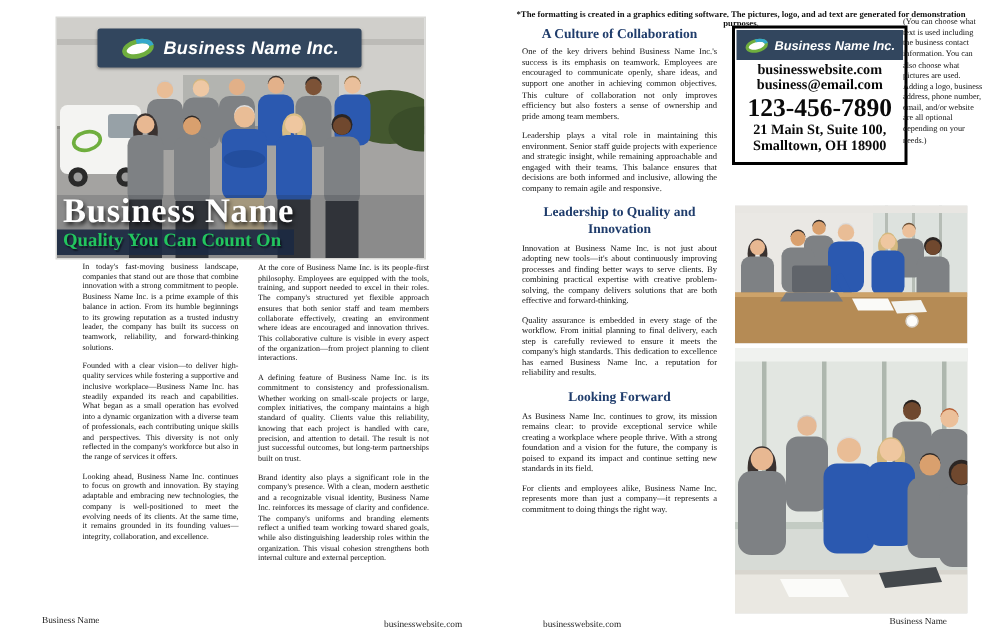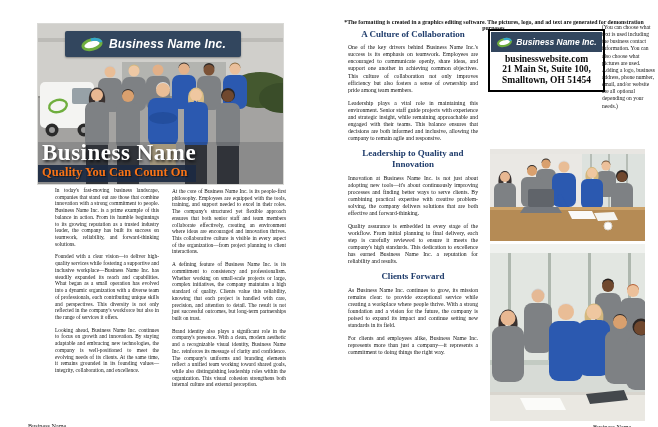--- a/index.html
+++ b/index.html
@@ -1,38 +1,38 @@
 <!DOCTYPE html>
 <html><head>
 <meta charset="utf-8">
 <style>
   html,body{margin:0;padding:0;}
   body{
     width:658px;height:427px;position:relative;background:#ffffff;
     font-family:"Liberation Serif",serif;color:#111;overflow:hidden;
     -webkit-font-smoothing:antialiased;
   }
-  .page{position:absolute;top:16px;height:411px;}
+  .page{position:absolute;top:4px;height:411px;}
   #left-page{left:0;width:330px;}
   #right-page{left:330px;width:328px;}
 
   
   .hero{position:absolute;left:38px;top:8px;width:245px;height:160px;margin:0;
         outline:1px solid #d9d9d6;overflow:hidden;background:#cfcecb;}
   .hero svg{display:block;}
   .sign{position:absolute;left:27px;top:7px;width:176px;height:26px;background:#32465e;
         border-radius:2px;display:flex;align-items:center;justify-content:center;gap:5px;
         box-shadow:0 1px 2px rgba(0,0,0,.35);}
   .swoosh{flex:0 0 auto;}
   .sign-text{font-family:"Liberation Sans",sans-serif;font-style:italic;font-weight:bold;
         color:#fff;font-size:12px;letter-spacing:.2px;white-space:nowrap;}
   .hero-caption{position:absolute;left:0;bottom:2px;width:100%;}
   .hero-title{margin-left:4px;font-size:23px;font-weight:bold;color:#fff;line-height:1;
         letter-spacing:.5px;text-shadow:1px 2px 3px rgba(0,0,0,.75);}
-  .hero-tagline{margin-top:1px;width:148px;background:rgba(28,42,66,.93);color:#f97316;
+  .hero-tagline{margin-top:1px;width:148px;background:rgba(28,42,66,.93);color:#22c55e;
         font-size:12.5px;font-weight:bold;padding:1px 6px 2px 4px;line-height:1.1;
         text-shadow:1px 1px 1px rgba(0,0,0,.5);}
 
   
   .colA{position:absolute;left:55px;top:171px;width:104px;}
   .colB{position:absolute;left:172px;top:172px;width:114px;}
   h2.doc-heading{margin:0 0 4px 0;text-align:center;color:#1f3c6b;font-weight:bold;
         font-size:8px;line-height:1.25;}
   .colA p,.colB p{margin:0 0 6px 0;font-size:5.35px;line-height:1.26;text-align:justify;color:#121212;}
   .col1{position:absolute;left:18px;top:13px;width:130px;}
@@ -208,38 +208,40 @@
 
     <div class="col1">
       <h2 class="doc-heading first">A Culture of Collaboration</h2>
       <p>One of the key drivers behind Business Name Inc.'s success is its emphasis on teamwork. Employees are encouraged to communicate openly, share ideas, and support one another in achieving common objectives. This culture of collaboration not only improves efficiency but also fosters a sense of ownership and pride among team members.</p>
       <p>Leadership plays a vital role in maintaining this environment. Senior staff guide projects with experience and strategic insight, while remaining approachable and engaged with their teams. This balance ensures that decisions are both informed and inclusive, allowing the company to remain agile and responsive.</p>
 
       <h2 class="doc-heading">Leadership to Quality and Innovation</h2>
       <p>Innovation at Business Name Inc. is not just about adopting new tools—it's about continuously improving processes and finding better ways to serve clients. By combining practical expertise with creative problem-solving, the company delivers solutions that are both effective and forward-thinking.</p>
       <p>Quality assurance is embedded in every stage of the workflow. From initial planning to final delivery, each step is carefully reviewed to ensure it meets the company's high standards. This dedication to excellence has earned Business Name Inc. a reputation for reliability and results.</p>
 
-      <h2 class="doc-heading">Clients Forward</h2>
+      <h2 class="doc-heading">Looking Forward</h2>
       <p>As Business Name Inc. continues to grow, its mission remains clear: to provide exceptional service while creating a workplace where people thrive. With a strong foundation and a vision for the future, the company is poised to expand its impact and continue setting new standards in its field.</p>
       <p>For clients and employees alike, Business Name Inc. represents more than just a company—it represents a commitment to doing things the right way.</p>
     </div>
 
     <aside class="contact-card">
       <div class="card-banner">
         <svg class="swoosh" width="17" height="11" viewBox="0 0 26 16">
           <g transform="rotate(-14 13 8)">
             <ellipse cx="13" cy="8" rx="10" ry="5.2" fill="#ffffff" stroke="#6fae3e" stroke-width="3.2"></ellipse>
             <path d="M 13 2.8 A 10 5.2 0 0 1 23 8" fill="none" stroke="#35a8cc" stroke-width="3.2"></path>
           </g>
         </svg>
         <span class="card-logo-text">Business Name Inc.</span>
       </div>
       <div class="card-line card-web">businesswebsite.com</div>
+      <div class="card-line card-email">business@email.com</div>
+      <div class="card-line card-phone">123-456-7890</div>
       <div class="card-line card-addr">21 Main St, Suite 100,</div>
-      <div class="card-line card-addr">Smalltown, OH 51454</div>
+      <div class="card-line card-addr">Smalltown, OH 18900</div>
     </aside>
 
     <div class="margin-note">(You can choose what text is used including the business contact information. You can also choose what pictures are used. Adding a logo, business address, phone number, email, and/or website are all optional depending on your needs.)</div>
 
     <figure class="photo" id="photo1">
       <svg width="155" height="92" viewBox="0 0 155 92">
         <rect x="0" y="0" width="155" height="92" fill="#eae8e4"></rect>
         <rect x="92" y="0" width="63" height="58" fill="#dde2de"></rect>
         <rect x="100" y="0" width="2" height="58" fill="#b6bdb6"></rect>
           <rect x="118" y="0" width="2" height="58" fill="#b6bdb6"></rect>

